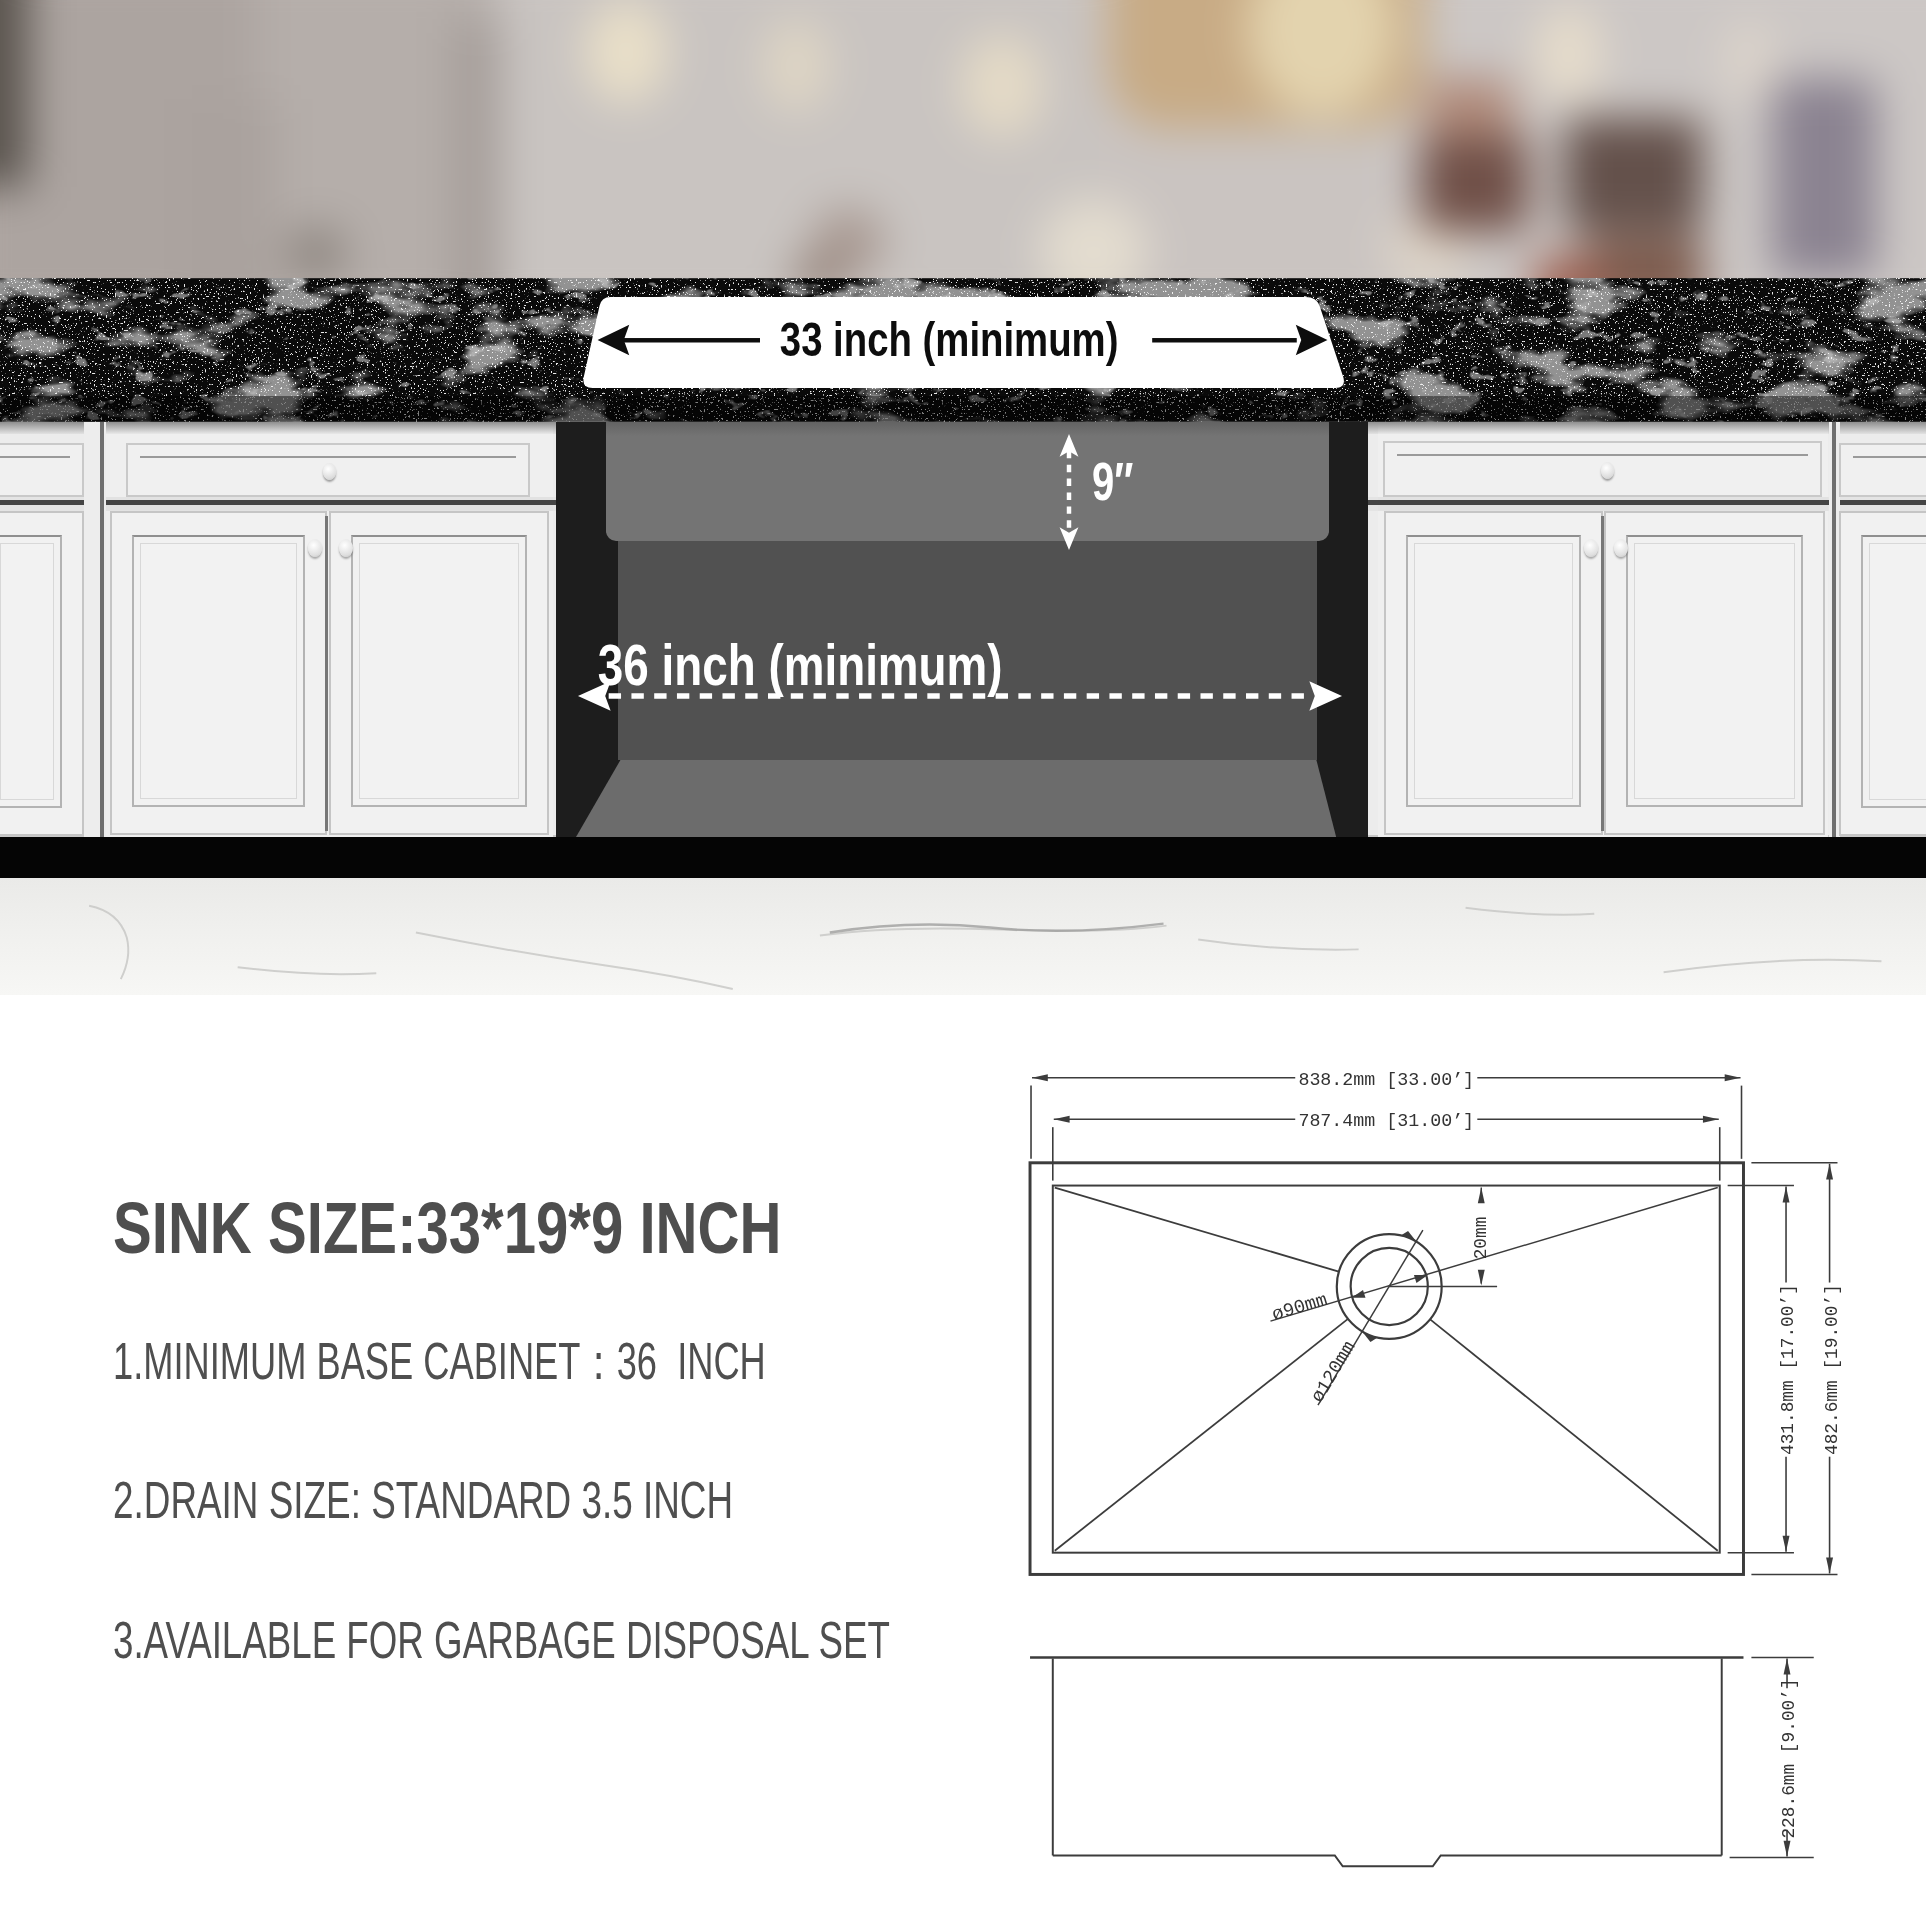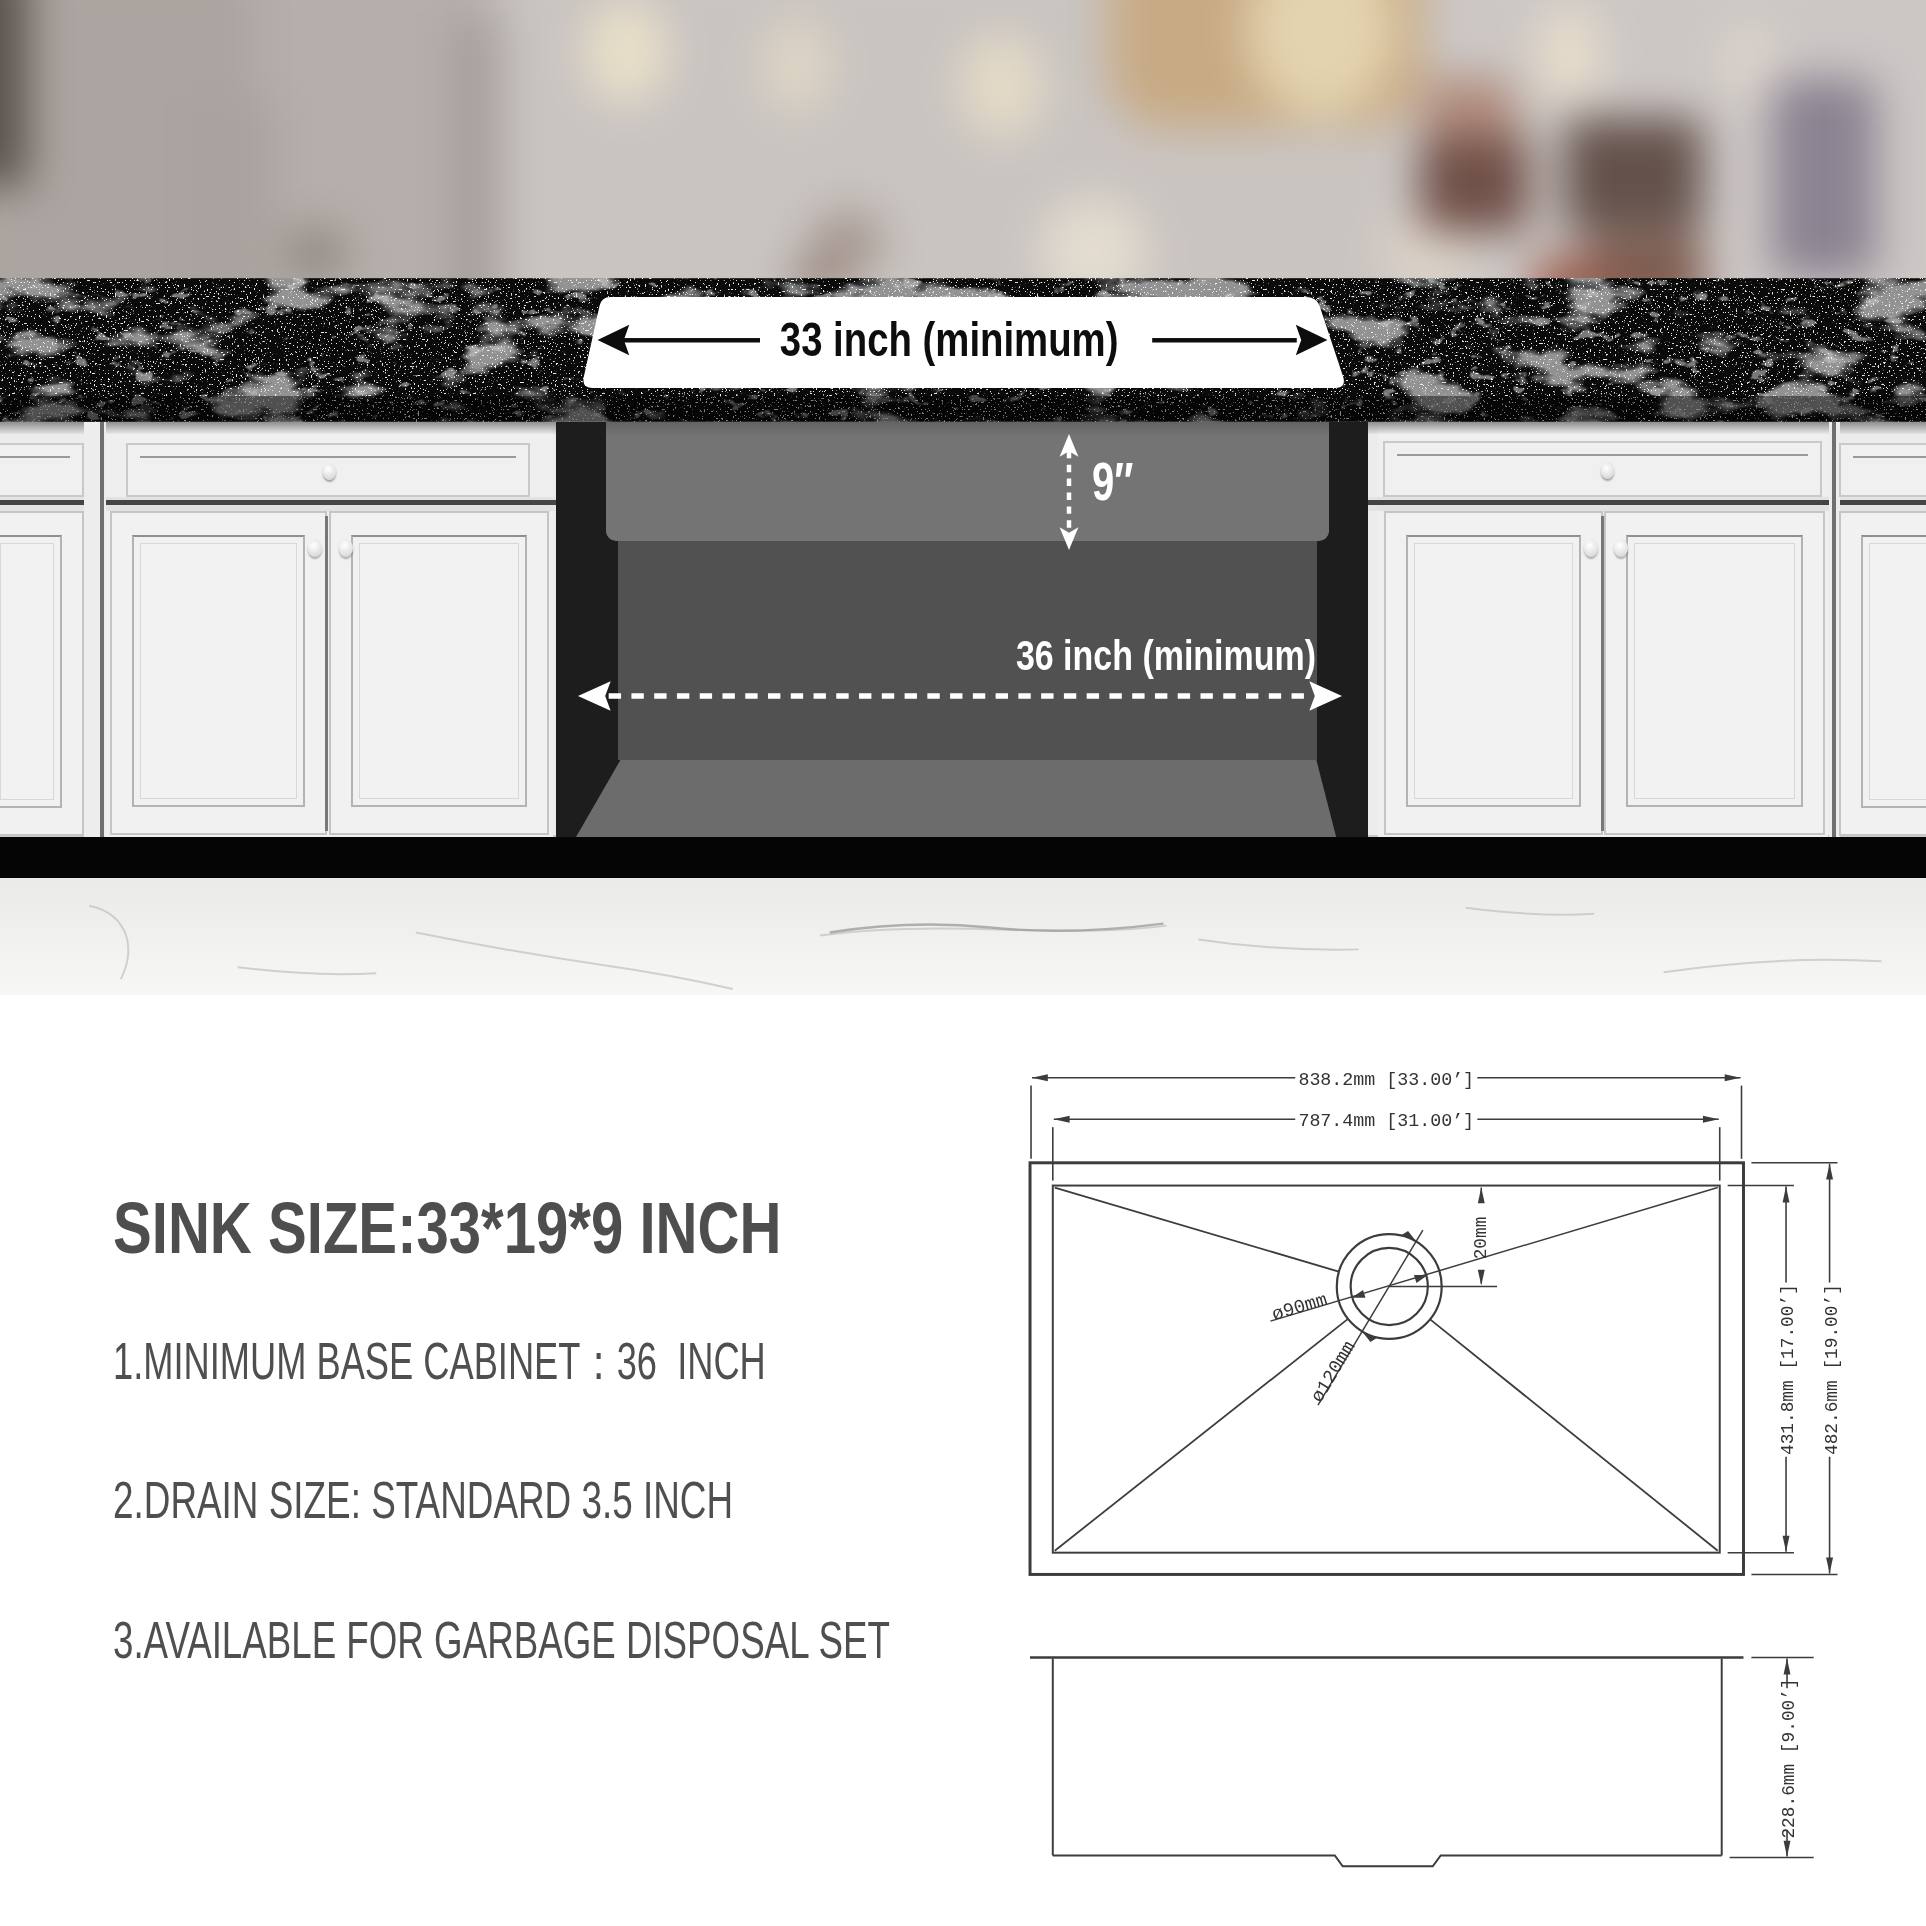--- a/index.html
+++ b/index.html
@@ -190,21 +190,21 @@
     </svg>
 
     <svg class="abs" style="left:498px;top:12px;" width="30" height="116" viewBox="0 0 30 117">
       <line x1="15" y1="17" x2="15" y2="100" stroke="#fff" stroke-width="4.5" stroke-dasharray="7.5 6.5"></line>
       <path d="M 15 0 L 24.5 23 L 15 17.5 L 5.5 23 Z" fill="#fff"></path>
       <path d="M 15 117 L 24.5 94 L 15 99.5 L 5.5 94 Z" fill="#fff"></path>
     </svg>
 
     <div class="abs" style="left:536px;top:28px;font-size:54px;font-weight:bold;color:#fff;"><span style="display:inline-block;transform:scaleX(0.74);transform-origin:left top;">9″</span></div>
 
-    <div class="abs" style="left:-12px;top:209px;width:812px;text-align:right;font-size:43px;font-weight:bold;color:#fff;"><span style="display:inline-block;transform:scaleX(0.79);">36 inch (minimum)</span></div>
+    <div class="abs" style="left:-12px;top:209px;width:812px;text-align:left;font-size:58px;font-weight:bold;color:#fff;"><span style="display:inline-block;transform:scaleX(0.79);">36 inch (minimum)</span></div>
 
     <svg class="abs" style="left:21px;top:252px;" width="766" height="44" viewBox="0 0 774 44">
       <line x1="32" y1="22" x2="742" y2="22" stroke="#fff" stroke-width="5.5" stroke-dasharray="12.5 10.5"></line>
       <path d="M 1 22 L 34 7 L 28.5 22 L 34 37 Z" fill="#fff"></path>
       <path d="M 773 22 L 740 7 L 745.5 22 L 740 37 Z" fill="#fff"></path>
     </svg>
   </div>
 
   <div class="abs" style="left:0;top:837px;width:1927px;height:42px;background:#050505;"></div>
 

